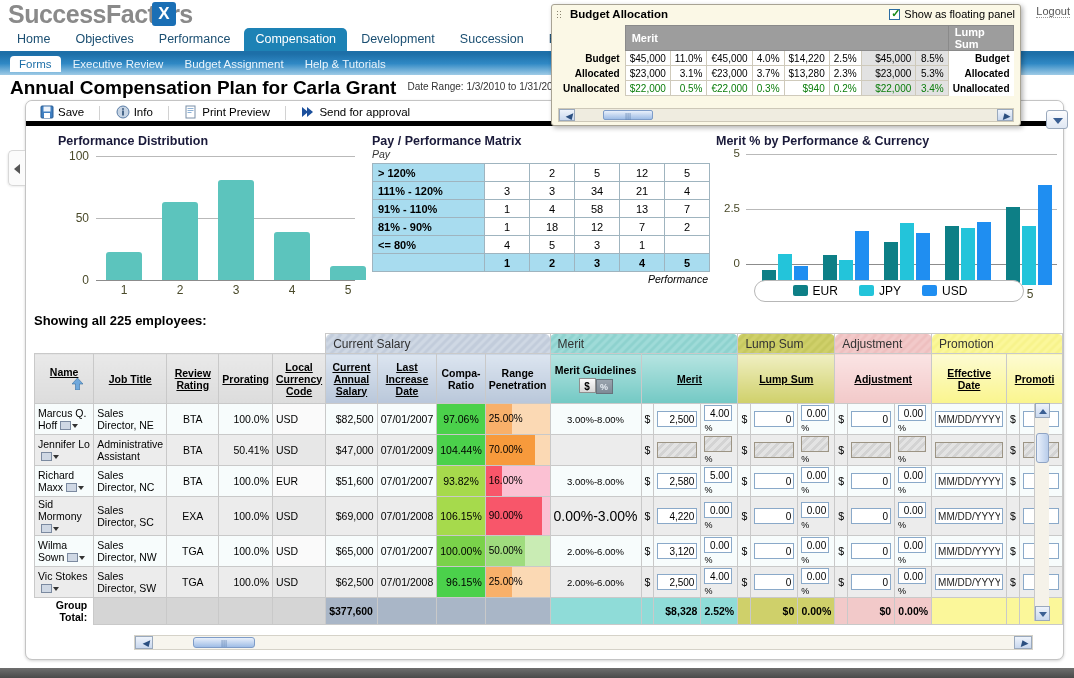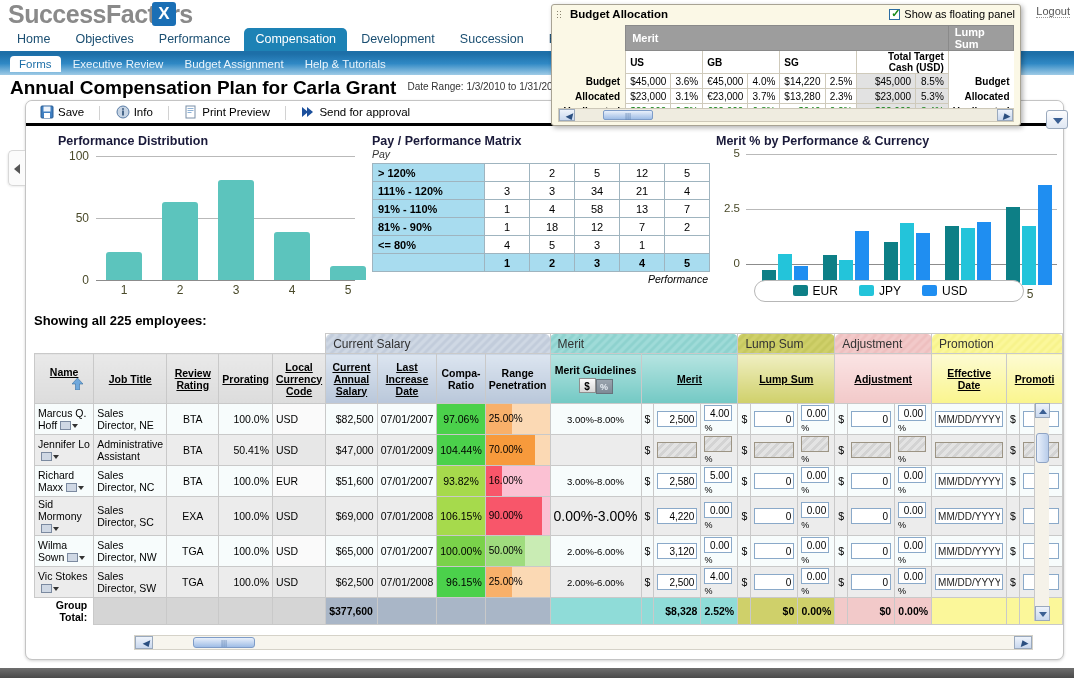--- a/index.html
+++ b/index.html
@@ -67,21 +67,21 @@
   #pagetitle { font-size:19px; font-weight:bold; display:inline-block; padding-top:2px; }
   #daterange { font-size:10px; color:#333; display:inline-block; padding-left:8px; vertical-align:4px;}
 
   
   #formpanel {
     position:absolute; left:25px; top:100px; right:10px; bottom:18px;
     background:#fff; border:1px solid #c4c4c4; border-radius:7px;
     box-shadow:0 1px 3px rgba(0,0,0,0.18);
   }
   #toolbar {
-    height:25px; border-bottom:3px solid #000000;
+    height:25px; border-bottom:5px solid #000000;
     padding:4px 0 0 8px; font-size:11.5px;
     background:#fff; border-radius:7px 7px 0 0;
   }
   .tbtn { display:inline-block; cursor:pointer; padding:0 6px; vertical-align:top; }
   .tbsep { display:inline-block; width:1px; height:14px; background:#d2d2d2; margin:1px 6px 0 6px; vertical-align:top;}
   .tbico { display:inline-block; width:14px; height:14px; margin-right:4px; vertical-align:-3px; }
 
   
   #collapse-handle {
     position:absolute; left:8px; top:150px; width:17px; height:36px;
@@ -795,31 +795,23 @@
           <col style="width:33px">
           <col style="width:64px">
       </colgroup>
       <tbody>
           <tr>
         <td class="bud-rowlbl"></td>
         <td class="bud-band" colspan="8">Merit</td>
         <td class="bud-band">Lump Sum</td>
       </tr>
       <tr>
-        <td class="bud-rowlbl"></td>
-        <td class="bud-colhdr" colspan="2">US</td>
-        <td class="bud-colhdr" colspan="2">GB</td>
-        <td class="bud-colhdr" colspan="2">SG</td>
-        <td class="bud-colhdr" colspan="2" style="text-align:right">Total Target Cash (USD)</td>
-        <td style="background:#fff !important;border:none !important;"></td>
-      </tr>
-      <tr>
         <td class="bud-rowlbl">Budget</td>
         <td class="num">$45,000</td>
-        <td class="num">3.6%</td>
+        <td class="num">11.0%</td>
         <td class="num">€45,000</td>
         <td class="num">4.0%</td>
         <td class="num">$14,220</td>
         <td class="num">2.5%</td>
         <td class="num tot">$45,000</td>
         <td class="num tot">8.5%</td>
         <td style="background:#fff !important;border:none !important;text-align:right;font-weight:bold;">Budget</td>
       </tr>
       <tr>
         <td class="bud-rowlbl">Allocated</td>

